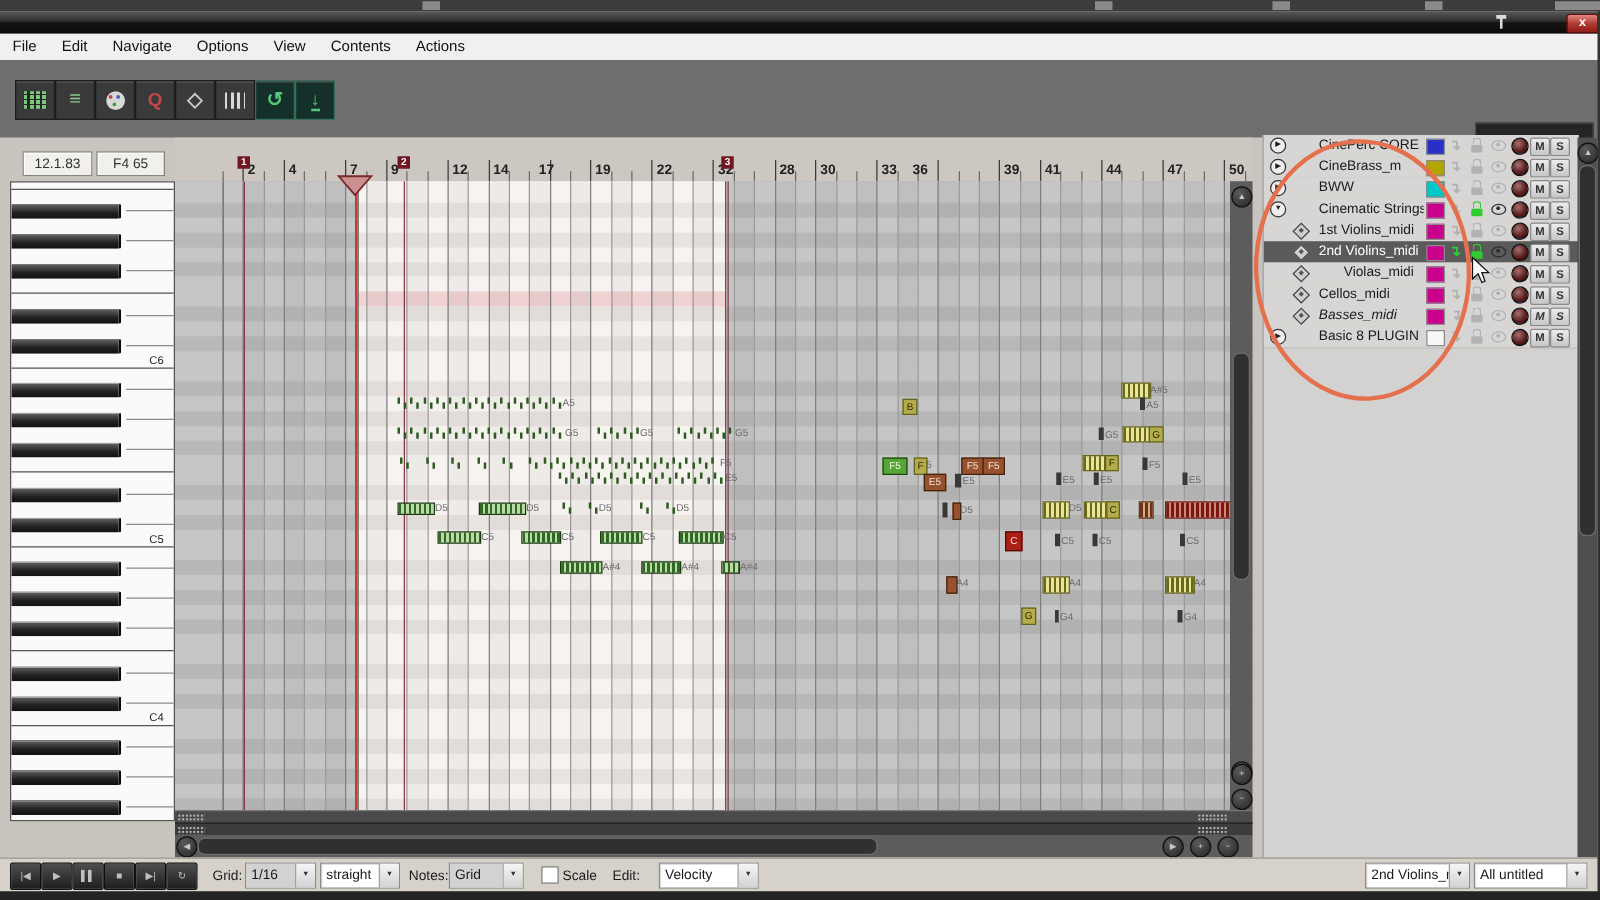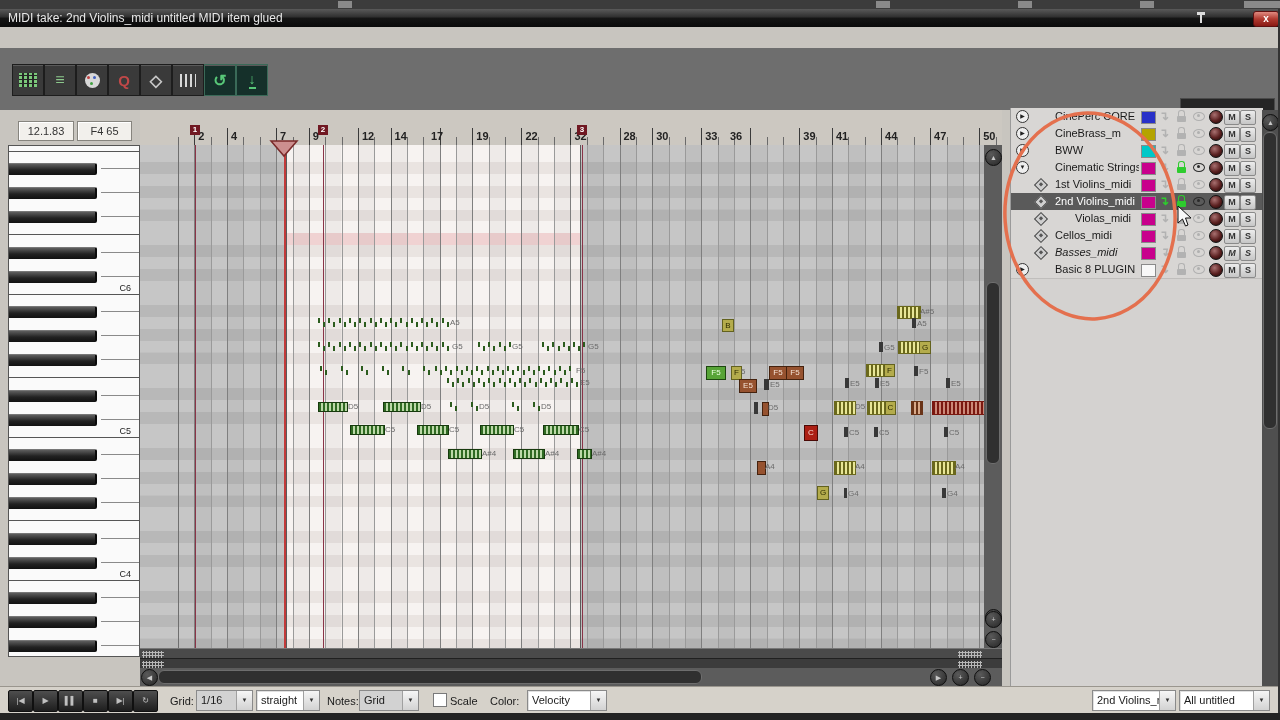--- a/index.html
+++ b/index.html
@@ -118,28 +118,28 @@
 
   <div class="abs" id="topstrip">
       <div class="topseg abs" style="left: 338px; width: 14px; position: absolute;"></div>
       <div class="topseg abs" style="left: 876px; width: 14px; position: absolute;"></div>
       <div class="topseg abs" style="left: 1018px; width: 14px; position: absolute;"></div>
       <div class="topseg abs" style="left: 1140px; width: 14px; position: absolute;"></div>
       <div class="topseg abs" style="left: 1244px; width: 36px; position: absolute;"></div>
     </div>
 
   <div class="abs" id="titlebar">
-    <span id="titletext">MIDI take: 2nd Violins_midi untitled MIDI item glued</span>
     <span id="pin">
         <span class="ph"></span>
         <span class="pv"></span>
       </span>
     <span id="closebtn">x</span>
   </div>
 
+  <div class="abs" id="menubar"><span class="menuitem">File</span><span class="menuitem">Edit</span><span class="menuitem">Navigate</span><span class="menuitem">Options</span><span class="menuitem">View</span><span class="menuitem">Contents</span><span class="menuitem">Actions</span></div>
 
   <div class="abs" id="toolbar">
     <div class="abs" id="darkbox"></div>
   <div class="tbtn abs" style="left: 12px; position: absolute;">
         <span style="width: 18px; height: 14px; background: repeating-linear-gradient(0deg, transparent 0px, transparent 3px, rgb(38, 38, 38) 3px, rgb(38, 38, 38) 4px), repeating-linear-gradient(90deg, rgb(123, 200, 123) 0px, rgb(123, 200, 123) 3px, rgb(38, 38, 38) 3px, rgb(38, 38, 38) 5px);"></span>
       </div>
       <div class="tbtn abs" style="left: 44px; position: absolute;">
         <span style="color: rgb(140, 200, 140); font-size: 16px; font-weight: bold;">≡</span>
       </div>
       <div class="tbtn abs" style="left: 76px; position: absolute;">
@@ -897,21 +897,21 @@
       <span class="val">straight</span>
       <span class="arr">▼</span>
     </div>
     <span class="ddl" style="left:327px;">Notes:</span>
     <div class="dd gray" style="left:359px;width:58px;">
       <span class="val">Grid</span>
       <span class="arr">▼</span>
     </div>
     <span id="scalebox" style="left:433px;"></span>
     <span class="ddl" style="left:450px;">Scale</span>
-    <span class="ddl" style="left:490px;">Color:</span>
+    <span class="ddl" style="left:490px;">Edit:</span>
     <div class="dd" style="left:527px;width:78px;">
       <span class="val">Velocity</span>
       <span class="arr">▼</span>
     </div>
     <div class="dd" style="left:1092px;width:82px;">
       <span class="val">2nd Violins_m</span>
       <span class="arr">▼</span>
     </div>
     <div class="dd" style="left:1179px;width:89px;">
       <span class="val">All untitled</span>

